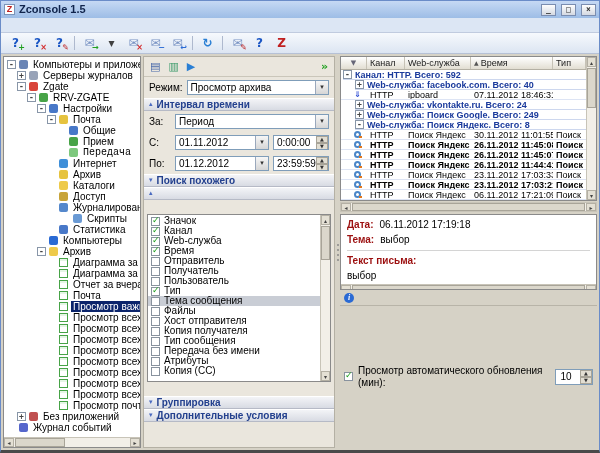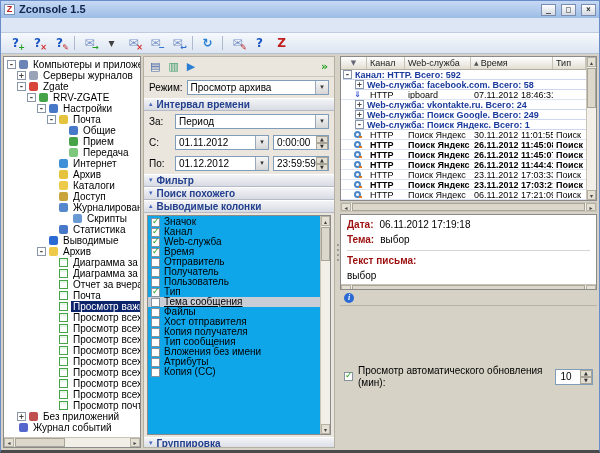--- a/index.html
+++ b/index.html
@@ -88,29 +88,29 @@
   .spin.t { width:56px; flex:none; }
   .spinbtns { margin-left:auto; width:12px; height:13px; display:flex; flex-direction:column; flex:none; }
   .spinbtns span { flex:1; background:#e2ded2; border:1px solid #a8a498;
                    font:5px/5px "DejaVu Sans",sans-serif; text-align:center; color:#333; }
   .sect { height:13px; flex:none; display:flex; align-items:center; gap:4px; padding:0 5px;
           background:linear-gradient(#f3f4f7,#d8dbe3); border-top:1px solid #fff; border-bottom:1px solid #b6bac6;
           font:bold 10px/12px "Liberation Sans",sans-serif; color:#23408e; }
   .chev { font:7px/7px "DejaVu Sans",sans-serif; color:#4a6ac0; }
   .sect.open .chev::before { content:"▴"; }
   .sect.closed .chev::before { content:"▾"; }
-  .collist-wrap { height:220px; flex:none; margin:2px 3px; background:#0ea5e9; border:1px solid #8a8a8a;
+  .collist-wrap { height:168px; flex:none; margin:14px 3px; background:#ffffff; border:1px solid #8a8a8a;
                   display:flex; overflow:hidden; }
   .collist { flex:1; overflow:hidden; padding-top:1px; }
   .crow { height:10px; display:flex; align-items:center; gap:4px; padding-left:3px;
           font:10px/10px "Liberation Sans",sans-serif; white-space:nowrap; overflow:hidden; }
   .cb { width:9px; height:9px; flex:none; border:1px solid #88929e; background:#fff; position:relative; }
   .checked > .cb::after, .cb.checked::after { content:"✓"; position:absolute; left:0; top:-2px;
           font:bold 9px/9px "DejaVu Sans",sans-serif; color:#1fa01f; }
-  .crow.highlighted { background:#c9cdd5;text-decoration:underline; }
+  .crow.highlighted { background:#c9cdd5; }
   .mid-fill { flex:1; }
 
   
   .vsplit { width:5px; flex:none; display:flex; flex-direction:column; justify-content:center;
             align-items:center; gap:3px; }
   .vsplit i { width:2px; height:2px; background:#8a8a8a; border-radius:50%; }
 
   
   .rightcol { flex:1; display:flex; flex-direction:column; overflow:hidden; }
   .grid-wrap { flex:1; background:#fff; border:1px solid #8a8a8a; display:flex; overflow:hidden; }
@@ -282,21 +282,21 @@
           <div class="trow" style="padding-left: 53px;">
             <span class="exp"></span>
             <span class="tico general-icon"></span>
             <span class="tlabel">Общие</span>
           </div>
           <div class="trow" style="padding-left: 53px;">
             <span class="exp"></span>
             <span class="tico receive-icon"></span>
             <span class="tlabel">Прием</span>
           </div>
-          <div class="trow" style="padding-left: 53px;">
+          <div class="trow" style="padding-left: 53px; font-family: Liberation Mono, monospace;">
             <span class="exp"></span>
             <span class="tico send-icon"></span>
             <span class="tlabel">Передача</span>
           </div>
           <div class="trow" style="padding-left: 43px;">
             <span class="exp"></span>
             <span class="tico internet-icon"></span>
             <span class="tlabel">Интернет</span>
           </div>
           <div class="trow" style="padding-left: 43px;">
@@ -325,21 +325,21 @@
             <span class="tlabel">Скрипты</span>
           </div>
           <div class="trow" style="padding-left: 43px;">
             <span class="exp"></span>
             <span class="tico statistics-icon"></span>
             <span class="tlabel">Статистика</span>
           </div>
           <div class="trow" style="padding-left: 33px;">
             <span class="exp"></span>
             <span class="tico filter-node-icon"></span>
-            <span class="tlabel">Выводимые</span>
+            <span class="tlabel">Компьютеры</span>
           </div>
           <div class="trow" style="padding-left: 33px;">
             <span class="exp">-</span>
             <span class="tico archive-folder-icon"></span>
             <span class="tlabel">Архив</span>
           </div>
           <div class="trow" style="padding-left: 43px;">
             <span class="exp"></span>
             <span class="tico report-icon"></span>
             <span class="tlabel">Диаграмма за квартал</span>
@@ -489,29 +489,24 @@
           <span>23:59:59</span>
           <span class="spinbtns">
               <span>▲</span>
               <span>▼</span>
             </span>
         </span>
       </div>
 
       <div class="sect closed">
         <span class="chev"></span>
-        <span>Фильтр</span>
-      </div>
-      <div class="sect closed">
-        <span class="chev"></span>
         <span>Поиск похожего</span>
       </div>
       <div class="sect open">
         <span class="chev"></span>
-        <span>Выводимые колонки</span>
       </div>
 
       <div class="collist-wrap">
         <div class="collist">
 
         <div class="crow checked">
               <span class="cb"></span>
               <span>Значок</span>
             </div>
             <div class="crow checked">
@@ -557,21 +552,21 @@
             <div class="crow">
               <span class="cb"></span>
               <span>Копия получателя</span>
             </div>
             <div class="crow">
               <span class="cb"></span>
               <span>Тип сообщения</span>
             </div>
             <div class="crow">
               <span class="cb"></span>
-              <span>Вложения без имени</span>
+              <span>Передача без имени</span>
             </div>
             <div class="crow">
               <span class="cb"></span>
               <span>Атрибуты</span>
             </div>
             <div class="crow">
               <span class="cb"></span>
               <span>Копия (СС)</span>
             </div>
           </div>
@@ -620,21 +615,21 @@
           <div class="grow group" style="padding-left: 2px;">
                 <div class="g-line">
                   <span class="exp">-</span>
                   <span class="gtext">Канал: HTTP. Всего: 592</span>
                 </div>
 
               </div>
               <div class="grow group" style="padding-left: 14px;">
                 <div class="g-line">
                   <span class="exp">+</span>
-                  <span class="gtext">Web-служба: facebook.com. Всего: 58</span>
+                  <span class="gtext">Web-служба: facebook.com. Всего: 40</span>
                 </div>
 
               </div>
               <div class="grow data">
 
                 <div class="d-line">
                   <span class="c ic">
                     <span class="row-ico forum-icon"></span>
                   </span>
                   <span class="c ch">HTTP</span>
@@ -653,21 +648,21 @@
               <div class="grow group" style="padding-left: 14px;">
                 <div class="g-line">
                   <span class="exp">+</span>
                   <span class="gtext">Web-служба: Поиск Google. Всего: 249</span>
                 </div>
 
               </div>
               <div class="grow group" style="padding-left: 14px;">
                 <div class="g-line">
                   <span class="exp">-</span>
-                  <span class="gtext">Web-служба: Поиск Яндекс. Всего: 1</span>
+                  <span class="gtext">Web-служба: Поиск Яндекс. Всего: 8</span>
                 </div>
 
               </div>
               <div class="grow data">
 
                 <div class="d-line">
                   <span class="c ic">
                     <span class="row-ico search-icon"></span>
                   </span>
                   <span class="c ch">HTTP</span>

